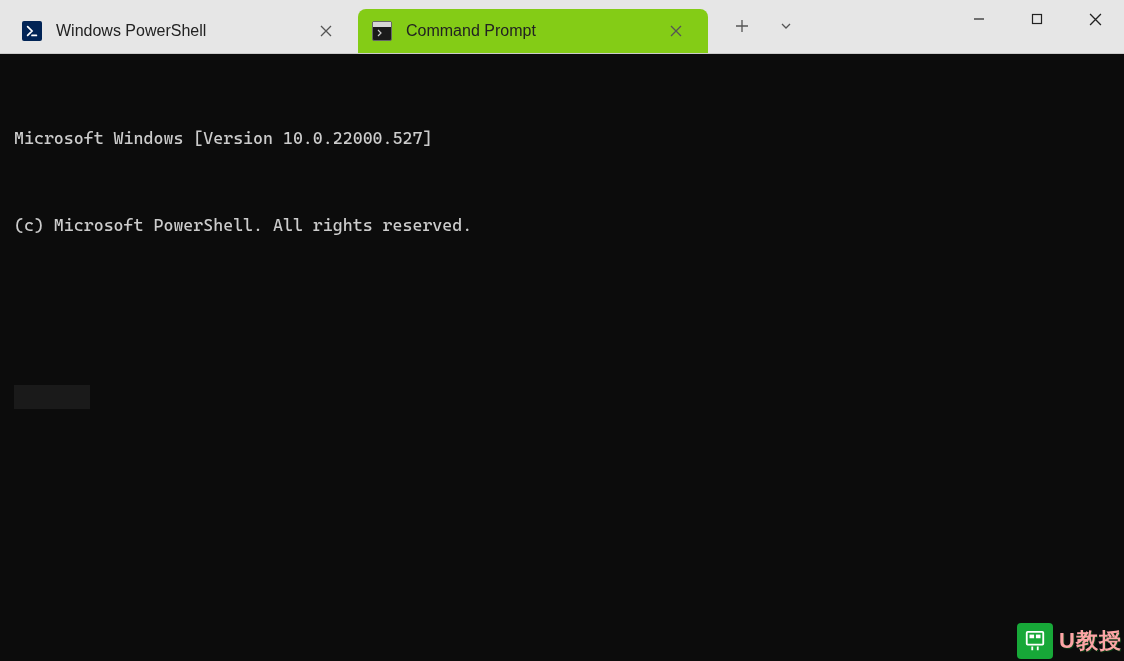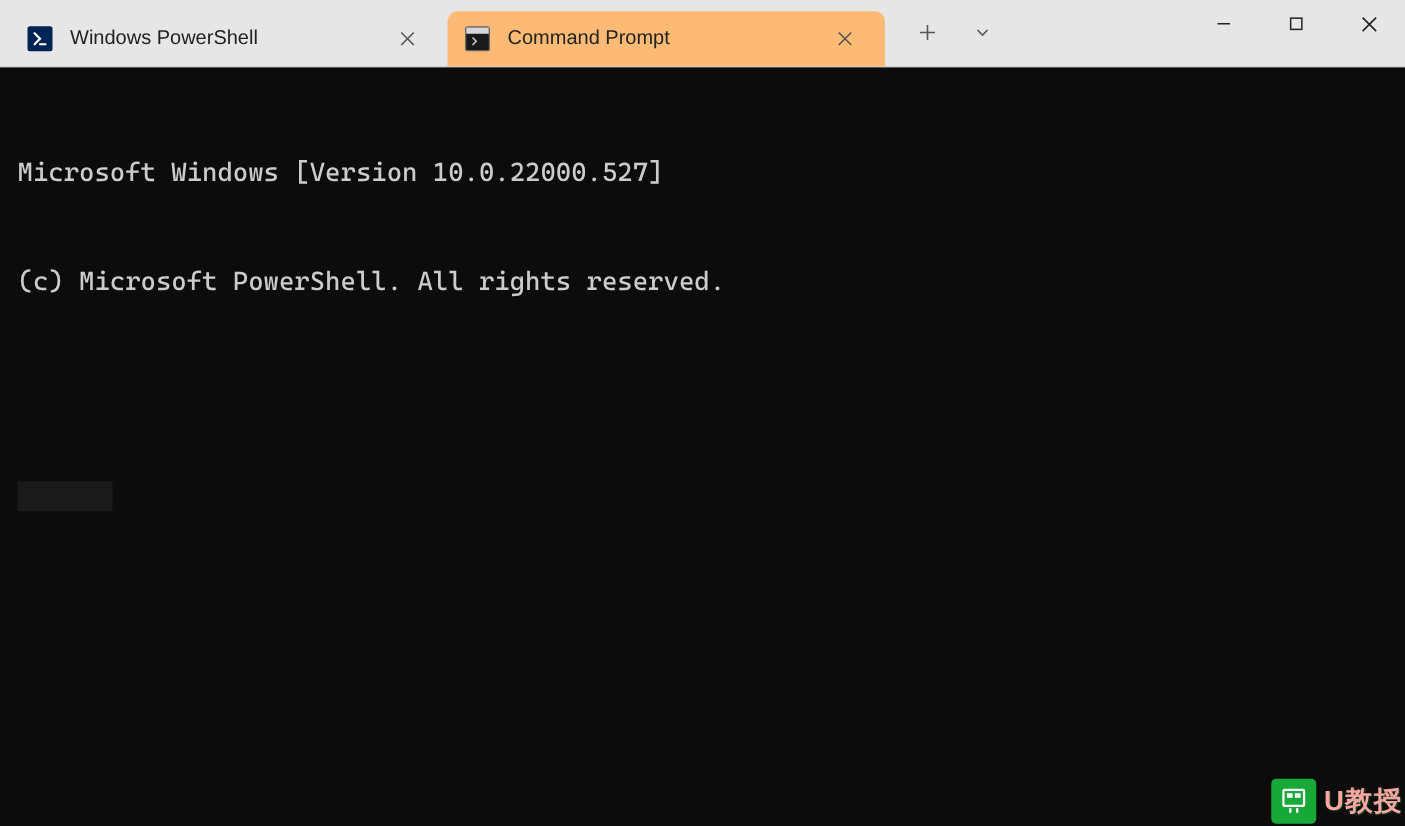--- a/index.html
+++ b/index.html
@@ -33,21 +33,21 @@
   min-width: 350px;
   font-size: 16px;
   color: #222;
   position: relative;
   cursor: pointer;
 }
 .tab.inactive {
   background: transparent;
 }
 .tab.active {
-  background: #fdba74;
+  background: #84cc16;
   border-radius: 8px 8px 0 0;
 }
 .tab-icon {
   width: 20px;
   height: 20px;
   margin-right: 14px;
   display: flex;
   align-items: center;
   justify-content: center;
 }
@@ -87,21 +87,21 @@
   align-items: center;
   justify-content: center;
   cursor: pointer;
   color: #222;
 }
 .terminal {
   background: #0c0c0c;
   height: calc(661px - 54px);
   padding: 12px 14px;
   font-family: Consolas, "Cascadia Mono", monospace;
-  font-size: 21px;
+  font-size: 17px;
   line-height: 29px;
   color: #cccccc;
   white-space: pre;
   position: relative;
 }
 .term-line { display: block; }
 .prompt-row {
   display: flex;
   align-items: center;
 }

